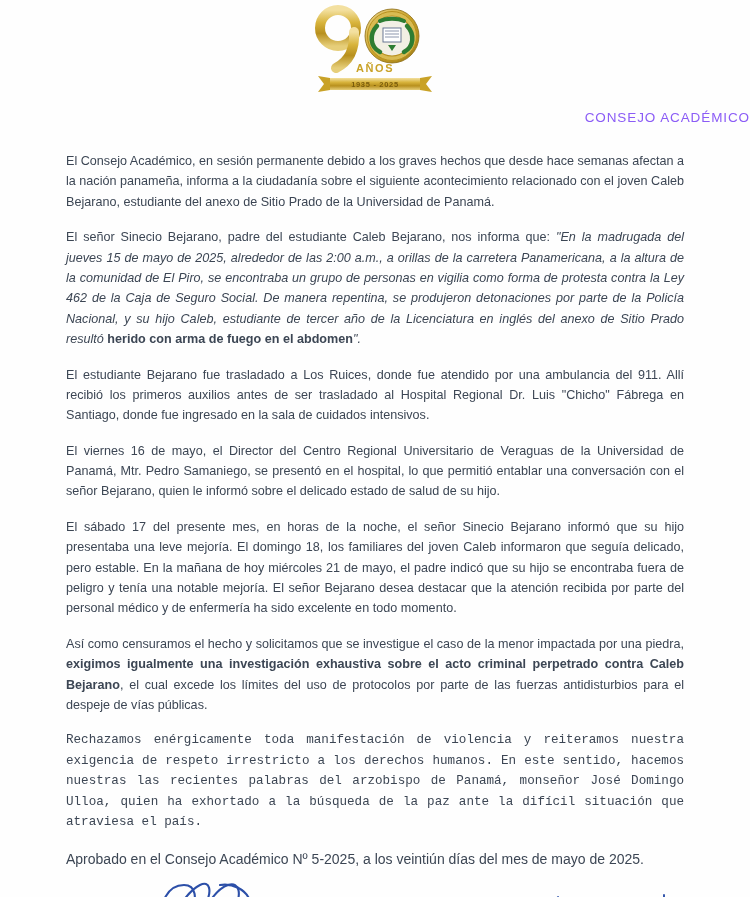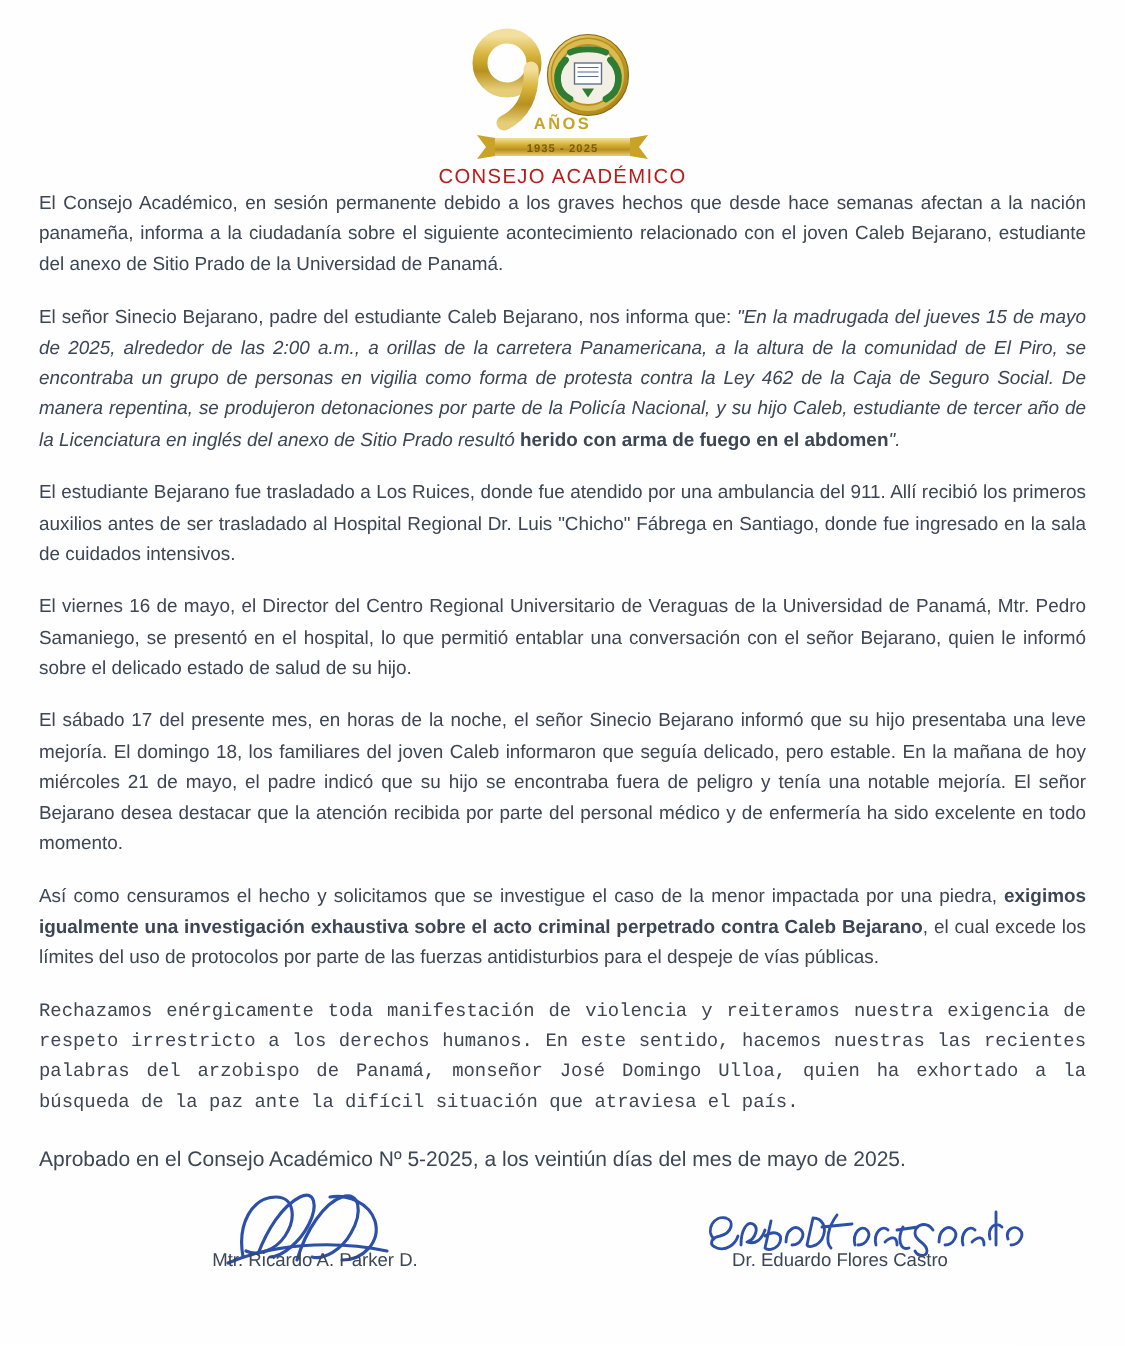--- a/index.html
+++ b/index.html
@@ -24,44 +24,45 @@
     padding: 0;
   }
 
   
   .logo-area {
     width: 100%;
     height: 100px;
     display: flex;
     align-items: flex-start;
     justify-content: center;
-    padding-top: 16px;
+    padding-top: 2px;
     box-sizing: border-box;
   }
   .logo {
     position: relative;
     width: 150px;
     height: 92px;
   }
   .logo svg { display: block; }
 
   
   .doc-title {
-    text-align: center;
+    text-align: right;
     font-size: 13.5px;
     letter-spacing: 0.9px;
-    color: #b91c1c;
+    color: #8b5cf6;
     font-weight: 400;
     margin: 10px 0 0 0;
     font-family: "Liberation Sans", sans-serif;
   }
 
   
   .body-wrap {
-    padding: 0 26px;
+    padding: 0 66px;
+    margin-top: 26px;
     box-sizing: border-box;
   }
   p.para {
     text-align: justify;
     font-size: 12.6px;
     line-height: 1.62;
     margin: 0 0 15px 0;
     color: #3c4654;
     hyphens: none;
   }

